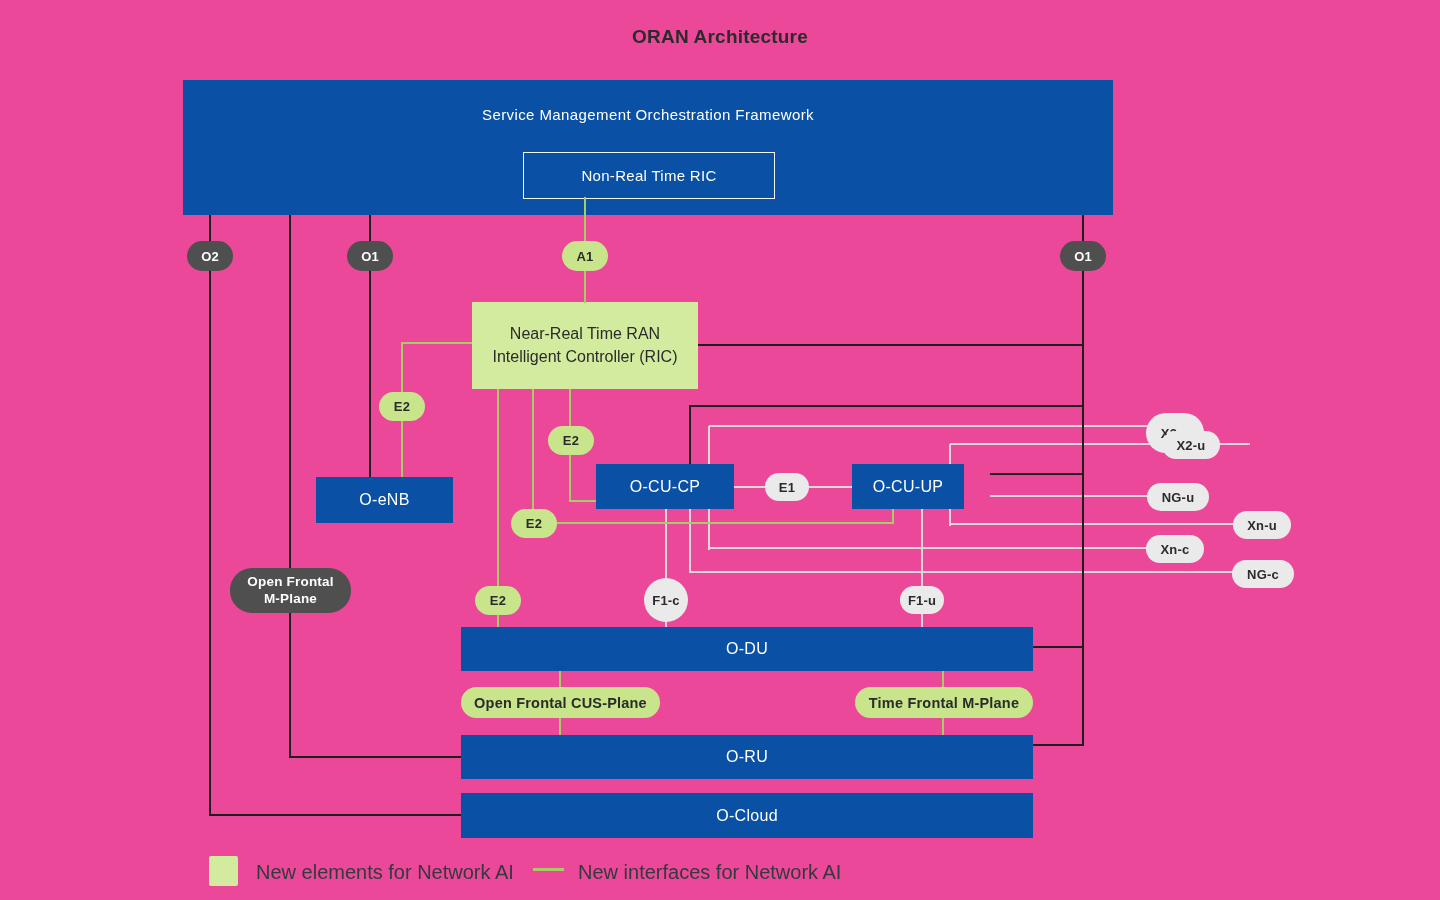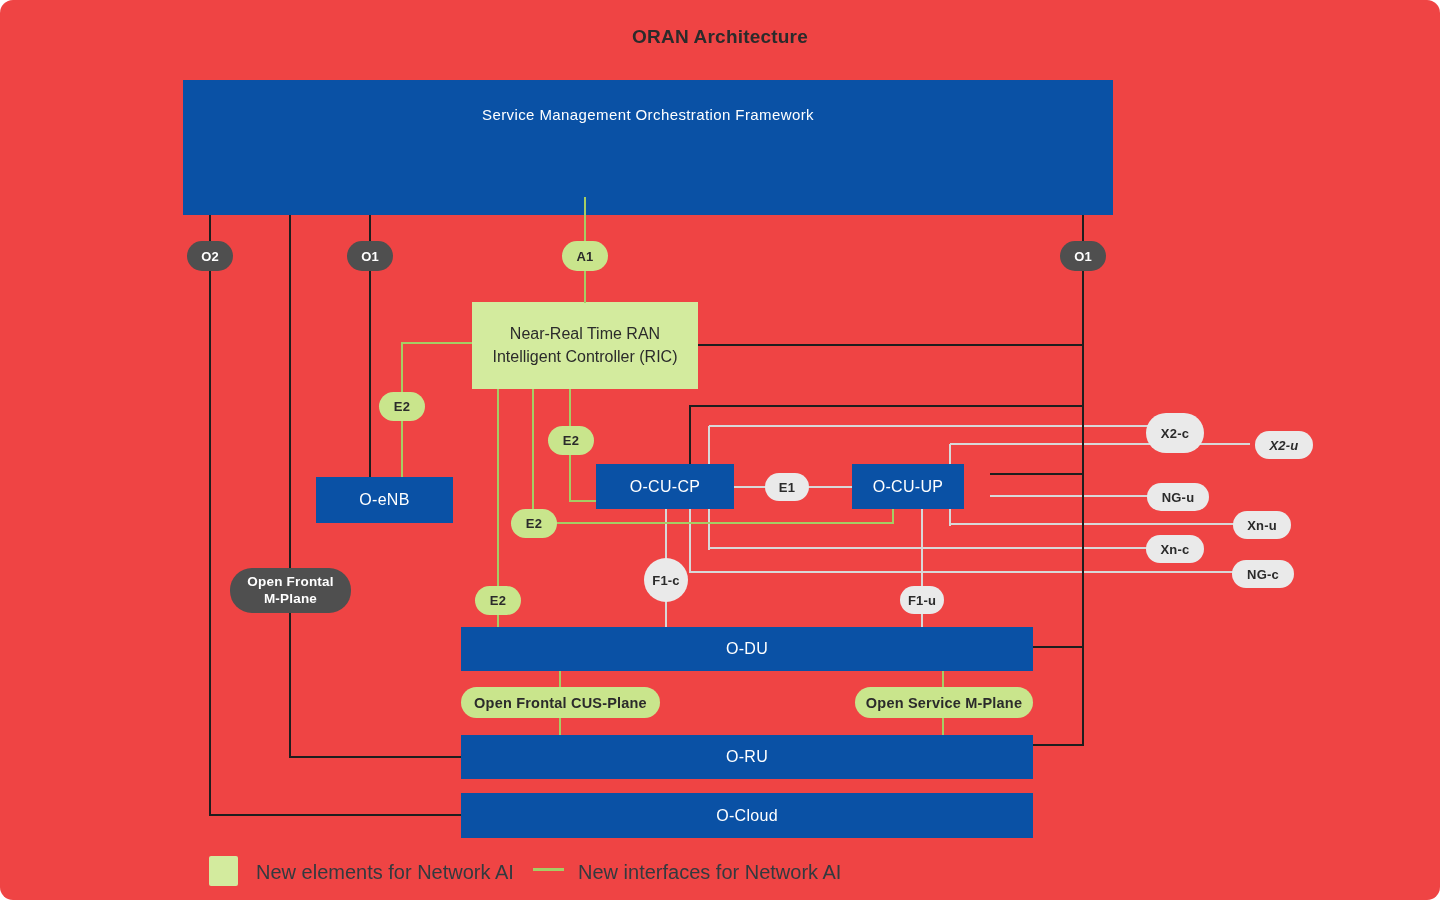--- a/index.html
+++ b/index.html
@@ -8,22 +8,22 @@
     --green-pill:#c9e58c;
     --green-line:#a6cd64;
     --dark-pill:#4f4f4f;
     --gray-pill:#eaeaea;
     --gray-line:#d8d8d8;
     --black-line:#1e1e1e;
     --text-dark:#2b2b2b;
   }
   html,body{margin:0;padding:0;background:#ffffff;}
   #canvas{
-    position:relative;width:1440px;height:900px;background:#ef4444;overflow:hidden;
-    font-family:"Liberation Sans",sans-serif;color:var(--text-dark);border-radius:13px;
+    position:relative;width:1440px;height:900px;background:#ec4899;overflow:hidden;
+    font-family:"Liberation Sans",sans-serif;color:var(--text-dark);
   }
   .abs{position:absolute;}
   .hline,.vline{position:absolute;}
   .hline.black,.vline.black{background:var(--black-line);z-index:3;}
   .hline.green,.vline.green{background:var(--green-line);z-index:2;}
   .hline.gray,.vline.gray{background:var(--gray-line);z-index:1;}
   .hline{height:2px;}
   .vline{width:2px;}
   .box{
     position:absolute;display:flex;align-items:center;justify-content:center;
@@ -95,20 +95,23 @@
   <div class="vline black" style="left:1082px;top:215px;height:531px;"></div>
   <div class="hline black" style="left:698px;top:344px;width:385px;"></div>
   <div class="hline black" style="left:689px;top:405px;width:394px;"></div>
   <div class="vline black" style="left:689px;top:405px;height:59px;"></div>
   <div class="hline black" style="left:990px;top:473px;width:93px;"></div>
   <div class="hline black" style="left:1033px;top:646px;width:50px;"></div>
   <div class="hline black" style="left:1033px;top:744px;width:50px;"></div>
 
   <div class="box blue" style="left:183px;top:80px;width:930px;height:135px;"></div>
   <div id="smo-label">Service Management Orchestration Framework</div>
+  <div id="non-rt-ric">
+    <span>Non-Real Time RIC</span>
+  </div>
 
   <div class="box greenfill" style="left:472px;top:302px;width:226px;height:87px;">
     <div>
       <div>Near-Real Time RAN</div>
       <div>Intelligent Controller (RIC)</div>
     </div>
   </div>
 
   <div class="box blue" style="left:316px;top:477px;width:137px;height:46px;">
     <span>O-eNB</span>
@@ -133,38 +136,38 @@
   <div class="pill dark" style="left:347px;top:241px;width:46px;height:30px;">O1</div>
   <div class="pill green" style="left:562px;top:241px;width:46px;height:30px;">A1</div>
   <div class="pill dark" style="left:1060px;top:241px;width:46px;height:30px;">O1</div>
 
   <div class="pill green" style="left:379px;top:392px;width:46px;height:29px;">E2</div>
   <div class="pill green" style="left:548px;top:426px;width:46px;height:29px;">E2</div>
   <div class="pill green" style="left:511px;top:509px;width:46px;height:29px;">E2</div>
   <div class="pill green" style="left:475px;top:586px;width:46px;height:29px;">E2</div>
 
   <div class="pill gray" style="left:765px;top:473px;width:44px;height:28px;text-align:center;">E1</div>
-  <div class="pill gray" style="left:644px;top:558px;width:44px;height:44px;">F1-c</div>
+  <div class="pill gray" style="left:644px;top:578px;width:44px;height:44px;">F1-c</div>
   <div class="pill gray" style="left:900px;top:586px;width:44px;height:28px;">F1-u</div>
 
   <div class="pill gray" style="left:1146px;top:413px;width:58px;height:40px;">X2-c</div>
-  <div class="pill gray" style="left:1255px;top:431px;width:58px;height:28px;font-style:italic;">X2-u</div>
+  <div class="pill gray" style="left:1162px;top:431px;width:58px;height:28px;">X2-u</div>
   <div class="pill gray" style="left:1147px;top:483px;width:62px;height:28px;">NG-u</div>
   <div class="pill gray" style="left:1233px;top:511px;width:58px;height:28px;">Xn-u</div>
   <div class="pill gray" style="left:1146px;top:535px;width:58px;height:28px;">Xn-c</div>
   <div class="pill gray" style="left:1232px;top:560px;width:62px;height:28px;">NG-c</div>
 
   <div class="pill dark" style="left:230px;top:568px;width:121px;height:45px;border-radius:22px;font-size:13.5px;line-height:1.25;">
     <div>
       <div>Open Frontal</div>
       <div>M-Plane</div>
     </div>
   </div>
 
   <div class="pill green wide" style="left:461px;top:687px;width:199px;height:31px;">Open Frontal CUS-Plane</div>
-  <div class="pill green wide" style="left:855px;top:687px;width:178px;height:31px;">Open Service M-Plane</div>
+  <div class="pill green wide" style="left:855px;top:687px;width:178px;height:31px;">Time Frontal M-Plane</div>
 
   <div class="abs" style="left:209px;top:856px;width:29px;height:30px;background:var(--green-box);border-radius:2px;z-index:5;"></div>
   <div class="legend-label" style="left:256px;top:861px;">New elements for Network AI</div>
   <div class="abs" style="left:533px;top:868px;width:31px;height:2.5px;background:var(--green-line);z-index:5;"></div>
   <div class="legend-label" style="left:578px;top:861px;">New interfaces for Network AI</div>
 
 </div>
 
 </body></html>

